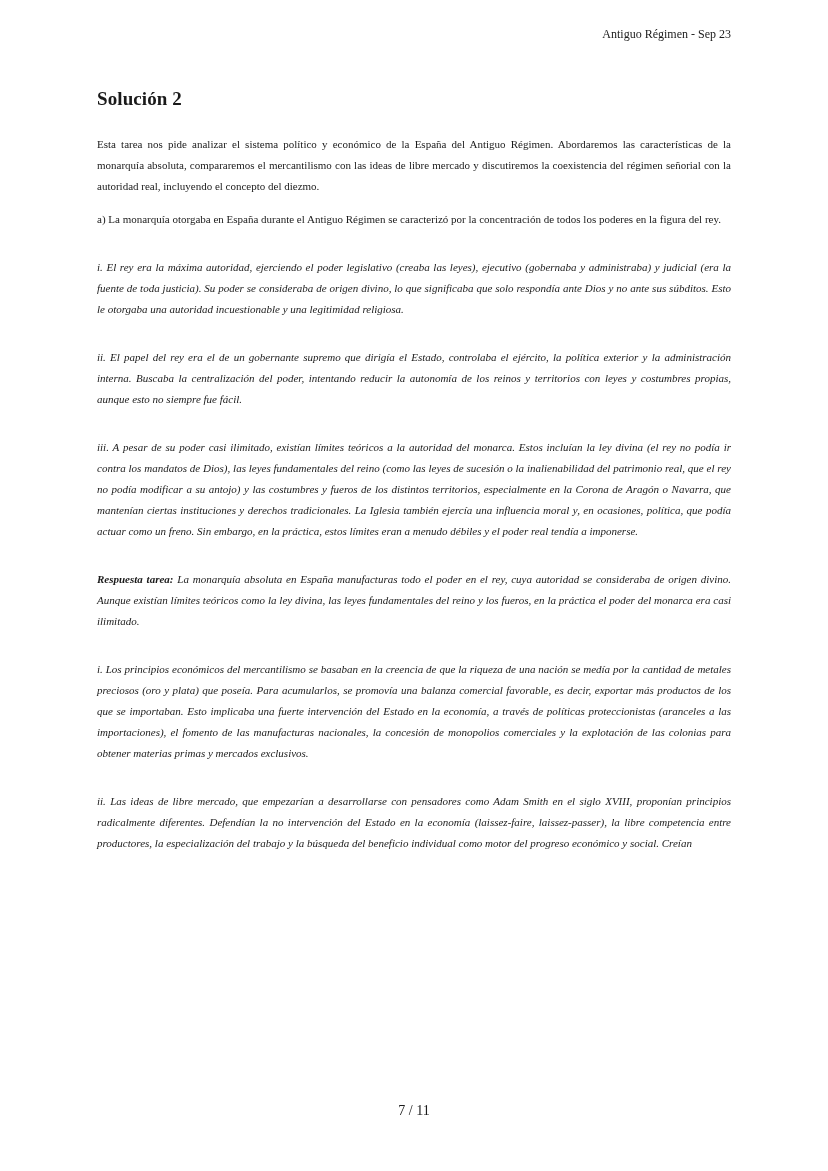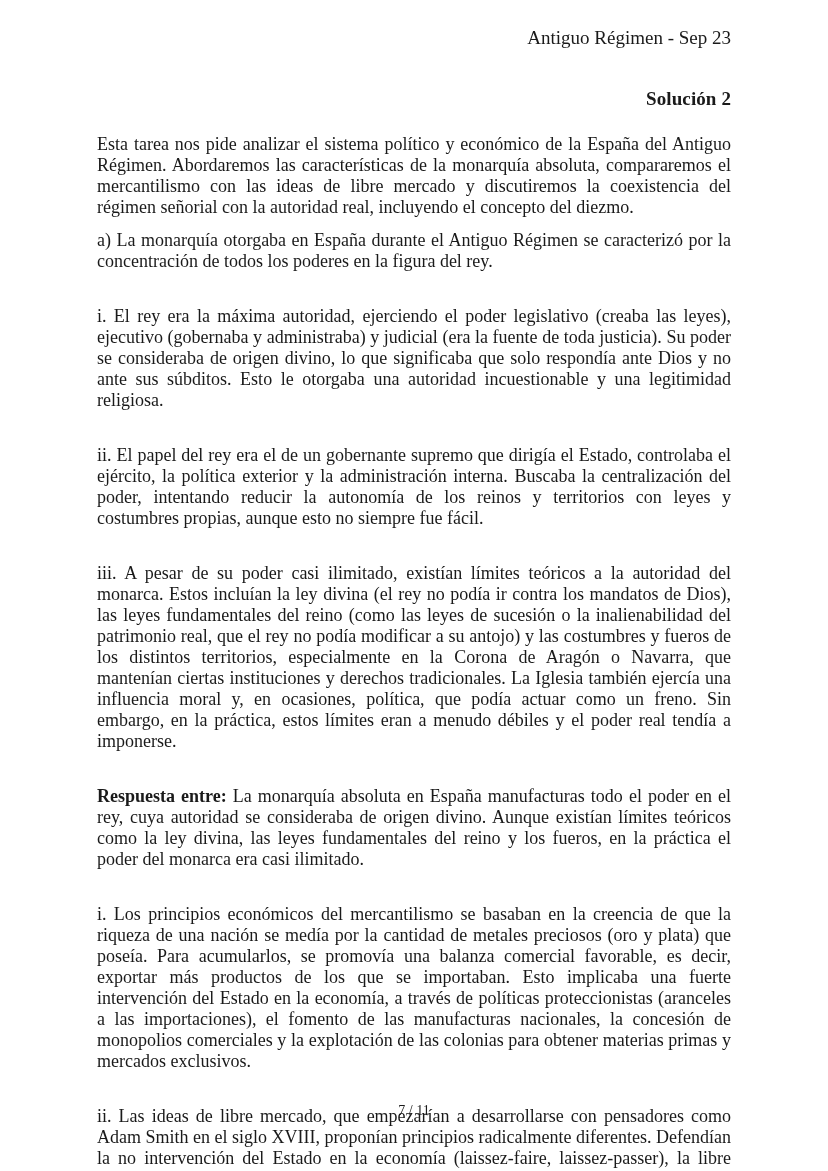--- a/index.html
+++ b/index.html
@@ -13,46 +13,46 @@
     height: 1171px;
     background: #ffffff;
     font-family: "Liberation Serif", serif;
     color: #1a1a1a;
     overflow: hidden;
   }
   .running-header {
     position: absolute;
     top: 27px;
     right: 97px;
-    font-size: 19px;
+    font-size: 12px;
     color: #1a1a1a;
   }
   .content {
     position: absolute;
     left: 97px;
     top: 88px;
     width: 634px;
   }
   .doc-title {
     font-size: 19px;
     font-weight: bold;
     margin: 0 0 24px 0;
     letter-spacing: 0.1px;
-    text-align: right;
   }
   .content p {
-    font-size: 18px;
+    font-size: 11px;
     line-height: 21px;
     text-align: justify;
     margin: 0 0 12px 0;
     hyphens: auto;
     -webkit-hyphens: auto;
   }
   .content p.spaced {
-    margin-top: 34px;
+    margin-top: 27px;
+    font-style: italic;
   }
   .lead {
     font-weight: bold;
   }
   .page-footer {
     position: absolute;
     bottom: 52px;
     left: 0;
     width: 100%;
     text-align: center;
@@ -74,21 +74,21 @@
     <p>Esta tarea nos pide analizar el sistema político y económico de la España del Antiguo Régimen. Abordaremos las características de la monarquía absoluta, compararemos el mercantilismo con las ideas de libre mercado y discutiremos la coexistencia del régimen señorial con la autoridad real, incluyendo el concepto del diezmo.</p>
 
     <p>a) La monarquía otorgaba en España durante el Antiguo Régimen se caracterizó por la concentración de todos los poderes en la figura del rey.</p>
 
     <p class="spaced">i. El rey era la máxima autoridad, ejerciendo el poder legislativo (creaba las leyes), ejecutivo (gobernaba y administraba) y judicial (era la fuente de toda justicia). Su poder se consideraba de origen divino, lo que significaba que solo respondía ante Dios y no ante sus súbditos. Esto le otorgaba una autoridad incuestionable y una legitimidad religiosa.</p>
 
     <p class="spaced">ii. El papel del rey era el de un gobernante supremo que dirigía el Estado, controlaba el ejército, la política exterior y la administración interna. Buscaba la centralización del poder, intentando reducir la autonomía de los reinos y territorios con leyes y costumbres propias, aunque esto no siempre fue fácil.</p>
 
     <p class="spaced">iii. A pesar de su poder casi ilimitado, existían límites teóricos a la autoridad del monarca. Estos incluían la ley divina (el rey no podía ir contra los mandatos de Dios), las leyes fundamentales del reino (como las leyes de sucesión o la inalienabilidad del patrimonio real, que el rey no podía modificar a su antojo) y las costumbres y fueros de los distintos territorios, especialmente en la Corona de Aragón o Navarra, que mantenían ciertas instituciones y derechos tradicionales. La Iglesia también ejercía una influencia moral y, en ocasiones, política, que podía actuar como un freno. Sin embargo, en la práctica, estos límites eran a menudo débiles y el poder real tendía a imponerse.</p>
 
-    <p class="spaced"><span class="lead">Respuesta entre:</span><span> La monarquía absoluta en España manufacturas todo el poder en el rey, cuya autoridad se consideraba de origen divino. Aunque existían límites teóricos como la ley divina, las leyes fundamentales del reino y los fueros, en la práctica el poder del monarca era casi ilimitado.</span></p>
+    <p class="spaced"><span class="lead">Respuesta tarea:</span><span> La monarquía absoluta en España manufacturas todo el poder en el rey, cuya autoridad se consideraba de origen divino. Aunque existían límites teóricos como la ley divina, las leyes fundamentales del reino y los fueros, en la práctica el poder del monarca era casi ilimitado.</span></p>
 
 
     <p class="spaced">i. Los principios económicos del mercantilismo se basaban en la creencia de que la riqueza de una nación se medía por la cantidad de metales preciosos (oro y plata) que poseía. Para acumularlos, se promovía una balanza comercial favorable, es decir, exportar más productos de los que se importaban. Esto implicaba una fuerte intervención del Estado en la economía, a través de políticas proteccionistas (aranceles a las importaciones), el fomento de las manufacturas nacionales, la concesión de monopolios comerciales y la explotación de las colonias para obtener materias primas y mercados exclusivos.</p>
 
     <p class="spaced">ii. Las ideas de libre mercado, que empezarían a desarrollarse con pensadores como Adam Smith en el siglo XVIII, proponían principios radicalmente diferentes. Defendían la no intervención del Estado en la economía (laissez-faire, laissez-passer), la libre competencia entre productores, la especialización del trabajo y la búsqueda del beneficio individual como motor del progreso económico y social. Creían</p>
 
   </div>
 
   <div class="page-footer">7 / 11</div>
 

